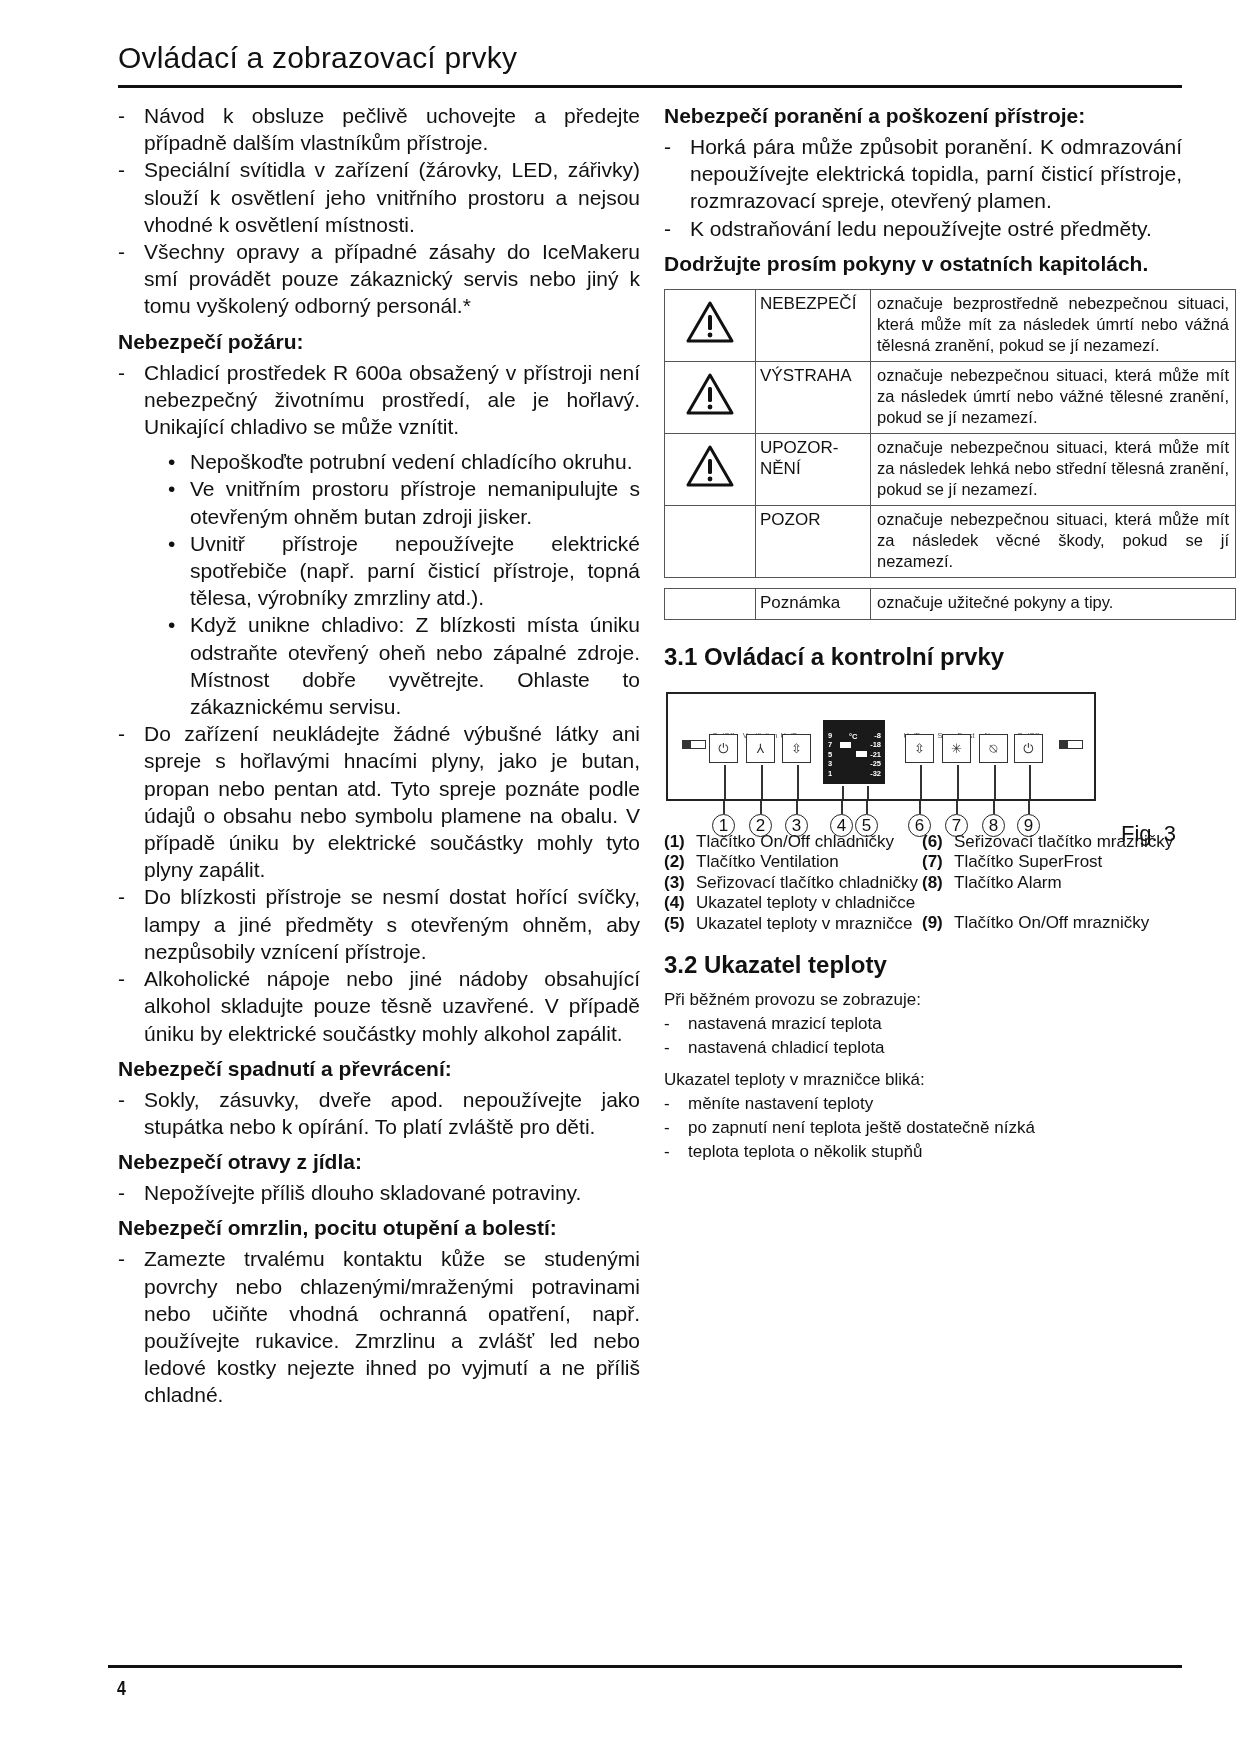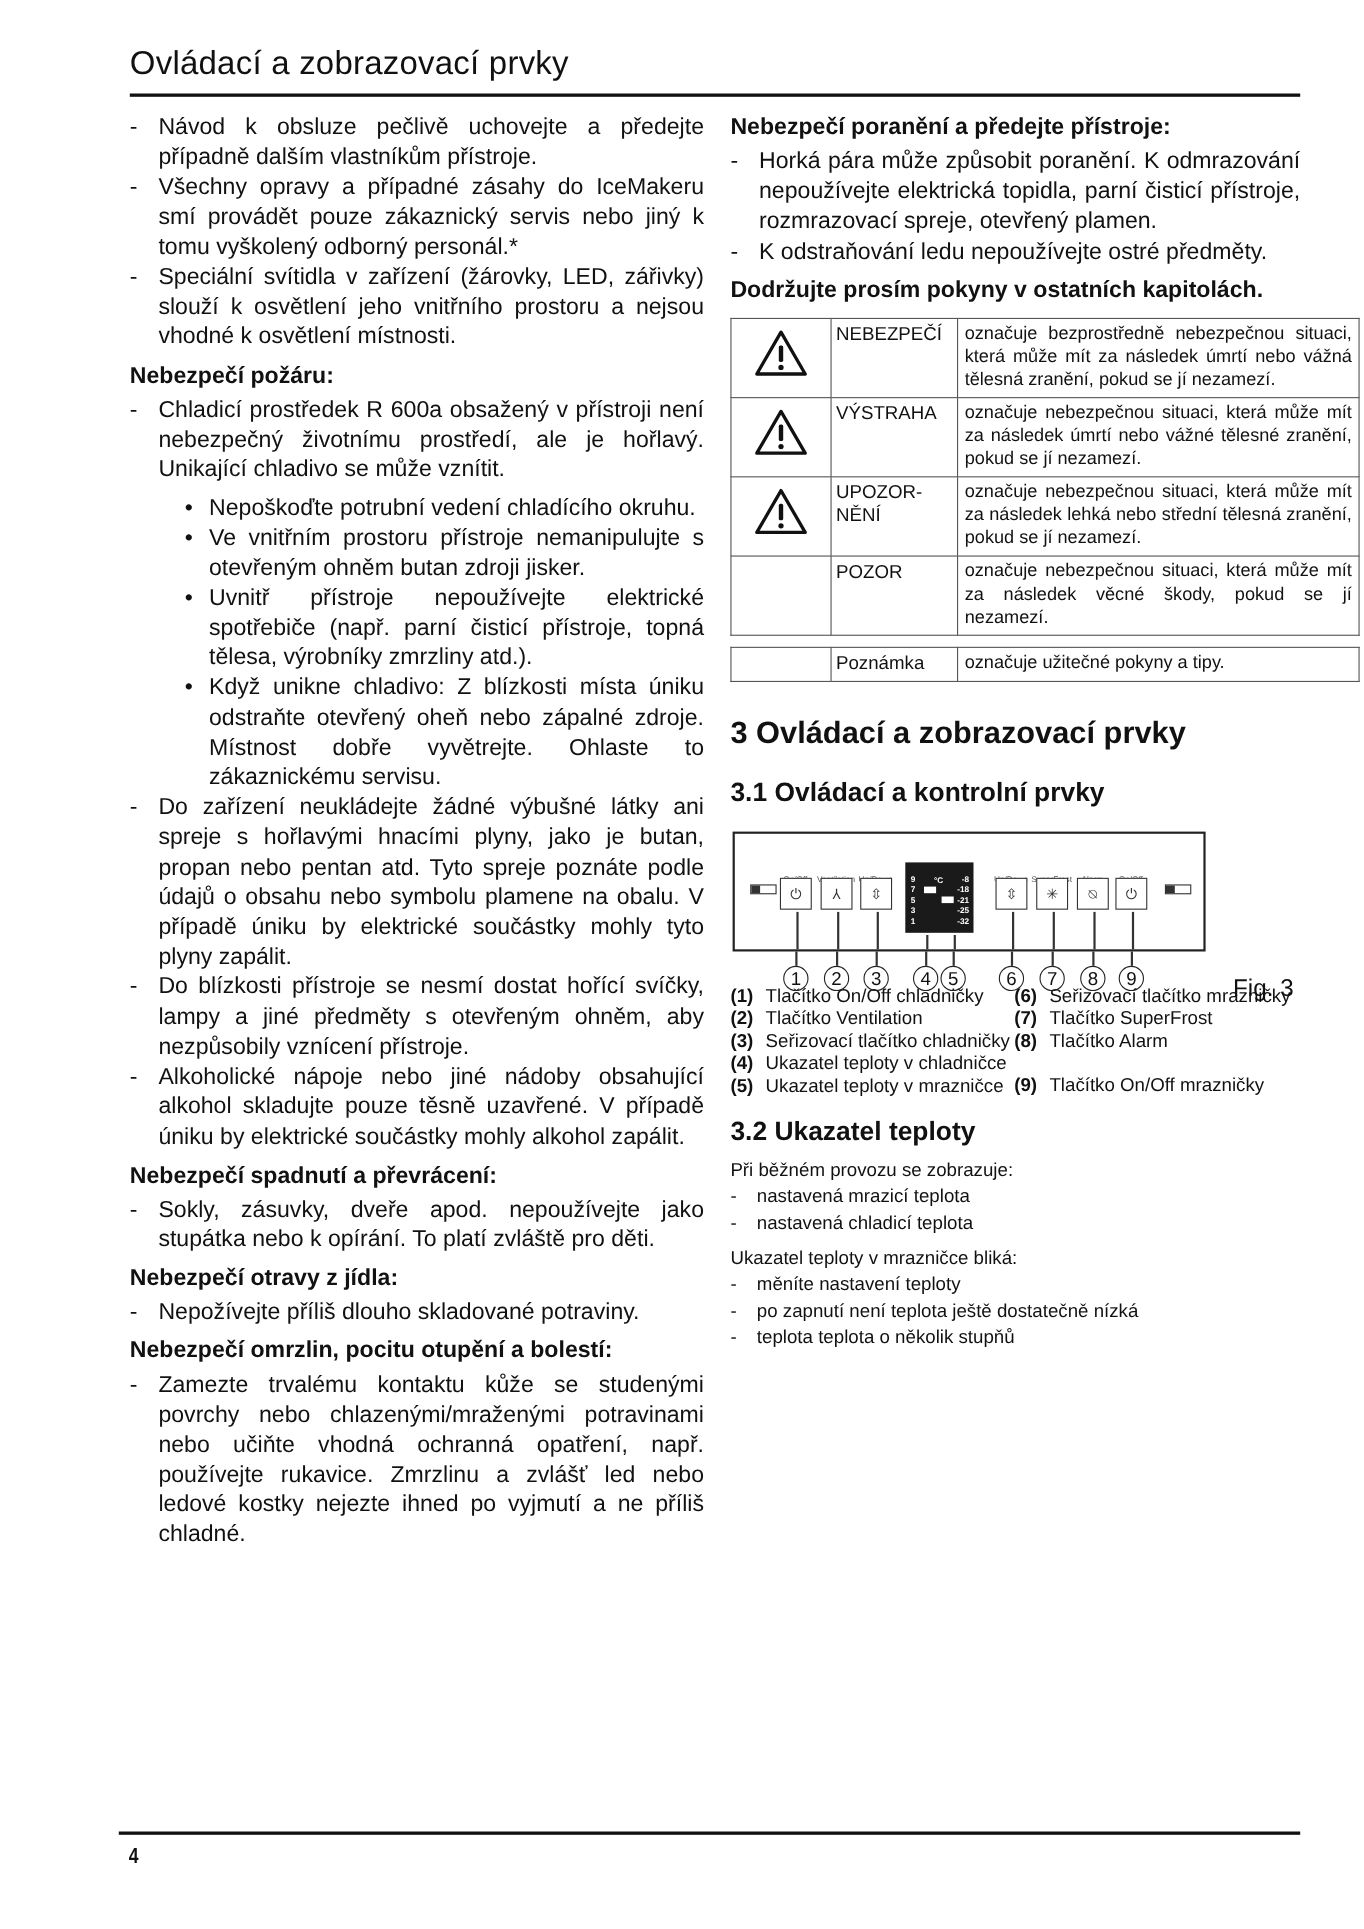--- a/index.html
+++ b/index.html
@@ -76,22 +76,22 @@
 <body>
 
 <div class="page-header">
   <h1>Ovládací a zobrazovací prvky</h1>
 </div>
 <div class="rule-top"></div>
 
 <div class="col col-left body-text">
   <ul class="dash">
     <li>Návod k obsluze pečlivě uchovejte a předejte případně dalším vlastníkům přístroje.</li>
+    <li>Speciální svítidla v zařízení (žárovky, LED, zářivky) slouží k osvětlení jeho vnitřního prostoru a nejsou vhodné k osvětlení místnosti.</li>
     <li>Všechny opravy a případné zásahy do IceMakeru smí provádět pouze zákaznický servis nebo jiný k tomu vyškolený odborný personál.*</li>
-    <li>Speciální svítidla v zařízení (žárovky, LED, zářivky) slouží k osvětlení jeho vnitřního prostoru a nejsou vhodné k osvětlení místnosti.</li>
   </ul>
 
   <h3 class="sub">Nebezpečí požáru:</h3>
   <ul class="dash">
     <li>
       <span>Chladicí prostředek R 600a obsažený v přístroji není nebezpečný životnímu prostředí, ale je hořlavý. Unikající chladivo se může vznítit.</span>
       <ul class="bullet">
         <li>Nepoškoďte potrubní vedení chladícího okruhu.</li>
         <li>Ve vnitřním prostoru přístroje nemanipulujte s otevřeným ohněm butan zdroji jisker.</li>
         <li>Uvnitř přístroje nepoužívejte elektrické spotřebiče (např. parní čisticí přístroje, topná tělesa, výrobníky zmrzliny atd.).</li>
@@ -113,21 +113,21 @@
     <li>Nepožívejte příliš dlouho skladované potraviny.</li>
   </ul>
 
   <h3 class="sub">Nebezpečí omrzlin, pocitu otupění a bolestí:</h3>
   <ul class="dash">
     <li>Zamezte trvalému kontaktu kůže se studenými povrchy nebo chlazenými/mraženými potravinami nebo učiňte vhodná ochranná opatření, např. používejte rukavice. Zmrzlinu a zvlášť led nebo ledové kostky nejezte ihned po vyjmutí a ne příliš chladné.</li>
   </ul>
 </div>
 
 <div class="col col-right body-text">
-  <h3 class="sub" style="margin-top:0">Nebezpečí poranění a předejte přístroje:</h3>
+  <h3 class="sub" style="margin-top:0">Nebezpečí poranění a poškození přístroje:</h3>
   <ul class="dash">
     <li>Horká pára může způsobit poranění. K odmrazování nepoužívejte elektrická topidla, parní čisticí přístroje, rozmrazovací spreje, otevřený plamen.</li>
     <li>K odstraňování ledu nepoužívejte ostré předměty.</li>
   </ul>
   <h3 class="sub">Dodržujte prosím pokyny v ostatních kapitolách.</h3>
 
   <table class="signals">
     <tbody>
         <tr>
       <td class="icon">
@@ -172,21 +172,20 @@
   <table class="signals note">
     <tbody>
         <tr>
       <td class="icon" style="height:22px"></td>
       <td class="term">Poznámka</td>
       <td>označuje užitečné pokyny a tipy.</td>
     </tr>
   </tbody>
     </table>
 
-  <h2 class="section">3 Ovládací a zobrazovací prvky</h2>
   <h2 class="subsection">3.1 Ovládací a kontrolní prvky</h2>
 
   <div class="figure">
     <div class="panel">
       <div class="side-icon" style="left:14px; top:46px;"></div>
 
       <div class="btn-label" style="left:30px; top:28px;">On/Off</div>
       <div class="btn-box" style="left:41px; top:40px;">
           <span>⏻</span>
         </div>

